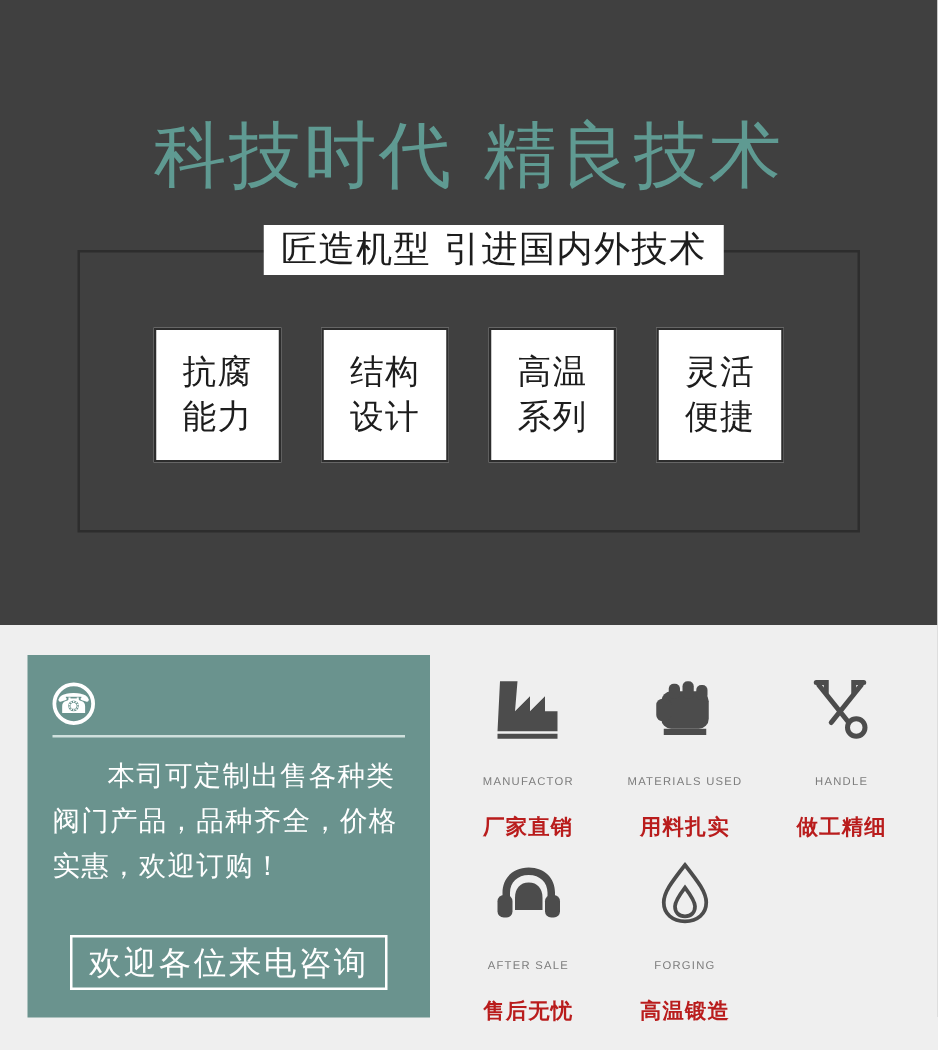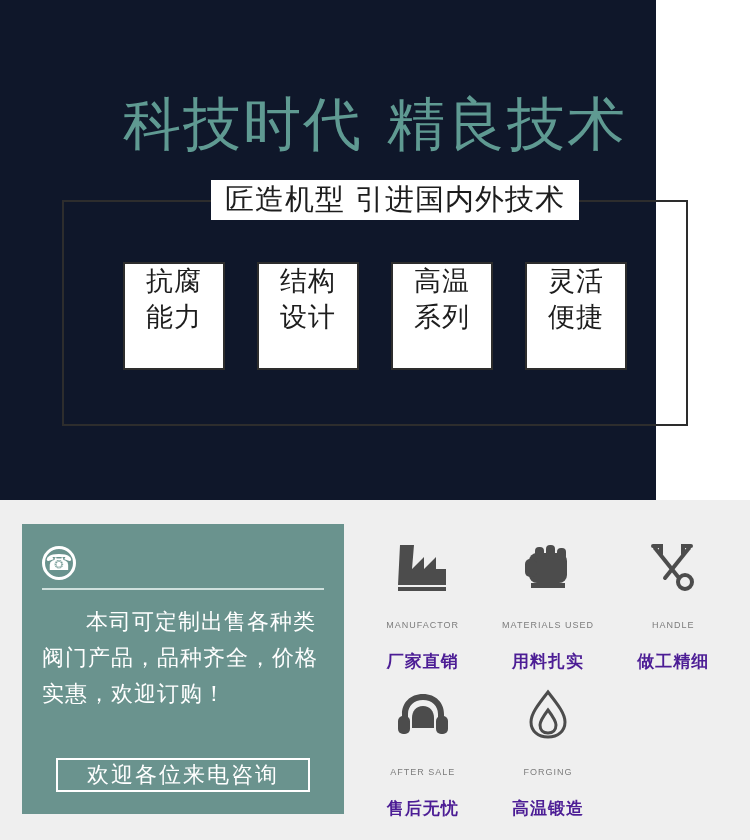--- a/index.html
+++ b/index.html
@@ -13,23 +13,23 @@
     position: relative;
     width: 750px;
     height: 840px;
     overflow: hidden;
     background: #ffffff;
   }
 
   
   .top {
     position: relative;
-    width: 656px;
+    width: 750px;
     height: 500px;
-    background: #0f172a;
+    background: #404040;
   }
   .headline {
     position: absolute;
     top: 86px;
     left: 0;
     width: 750px;
     text-align: center;
     font-size: 58px;
     letter-spacing: 2px;
     color: #5f9a92;
@@ -76,20 +76,21 @@
     gap: 32px;
   }
   .kbox {
     width: 102px;
     height: 108px;
     border: 2px solid #2d2d2d;
     background: #ffffff;
     display: flex;
     flex-direction: column;
     align-items: center;
+    justify-content: center;
     gap: 2px;
   }
   .kbox span {
     font-size: 27px;
     line-height: 34px;
     color: #1d1d1d;
     font-family: "DejaVu Sans", sans-serif;
     letter-spacing: 1px;
   }
 
@@ -150,27 +151,27 @@
     line-height: 36px;
     font-family: "DejaVu Sans", sans-serif;
     text-indent: 44px;
     letter-spacing: 1px;
   }
   .contact-cta {
     position: absolute;
     left: 34px;
     bottom: 22px;
     width: 254px;
-    height: 34px;
+    height: 44px;
     border: 2px solid #ffffff;
     display: flex;
     align-items: center;
     justify-content: center;
     color: #ffffff;
-    font-size: 22px;
+    font-size: 26px;
     font-family: Liberation Sans, sans-serif;
     letter-spacing: 2px;
   }
 
   
   .features {
     position: absolute;
     left: 360px;
     top: 26px;
     width: 376px;
@@ -198,21 +199,21 @@
   .f-en {
     margin-top: 6px;
     font-size: 9px;
     letter-spacing: 1px;
     color: #7c7c7c;
     font-family: "Liberation Sans", sans-serif;
   }
   .f-cn {
     margin-top: 4px;
     font-size: 17px;
-    color: #4c1d95;
+    color: #b91c1c;
     font-family: "DejaVu Sans", sans-serif;
     letter-spacing: 1px;
     font-weight: bold;
   }
 </style>
 </head>
 <body>
 
 <div class="page">
 

